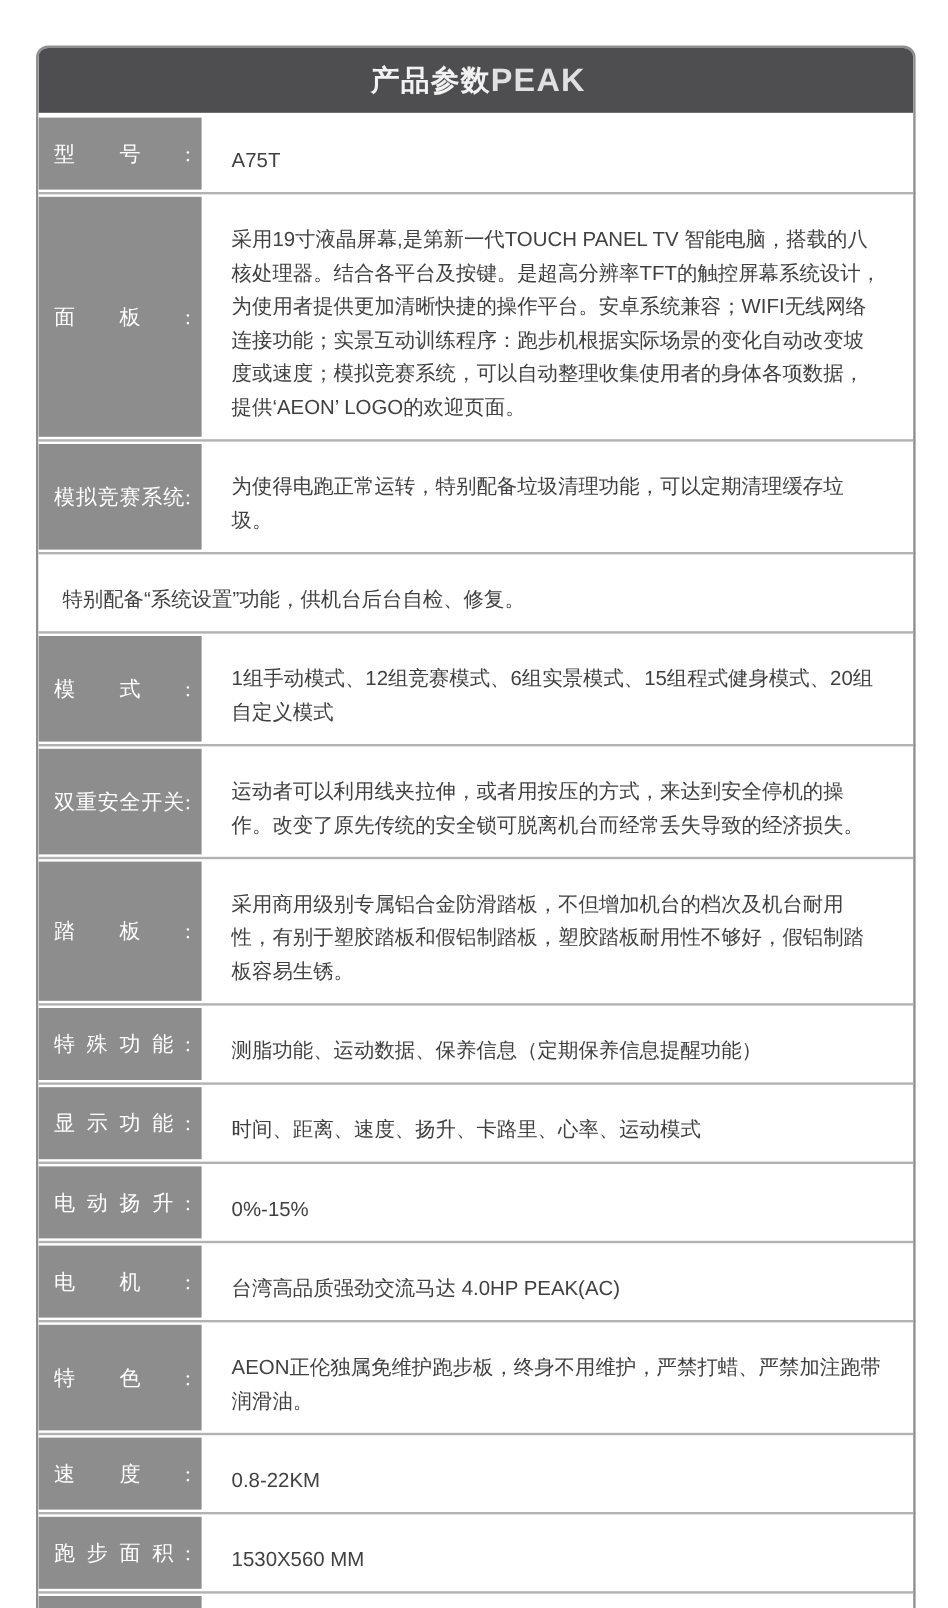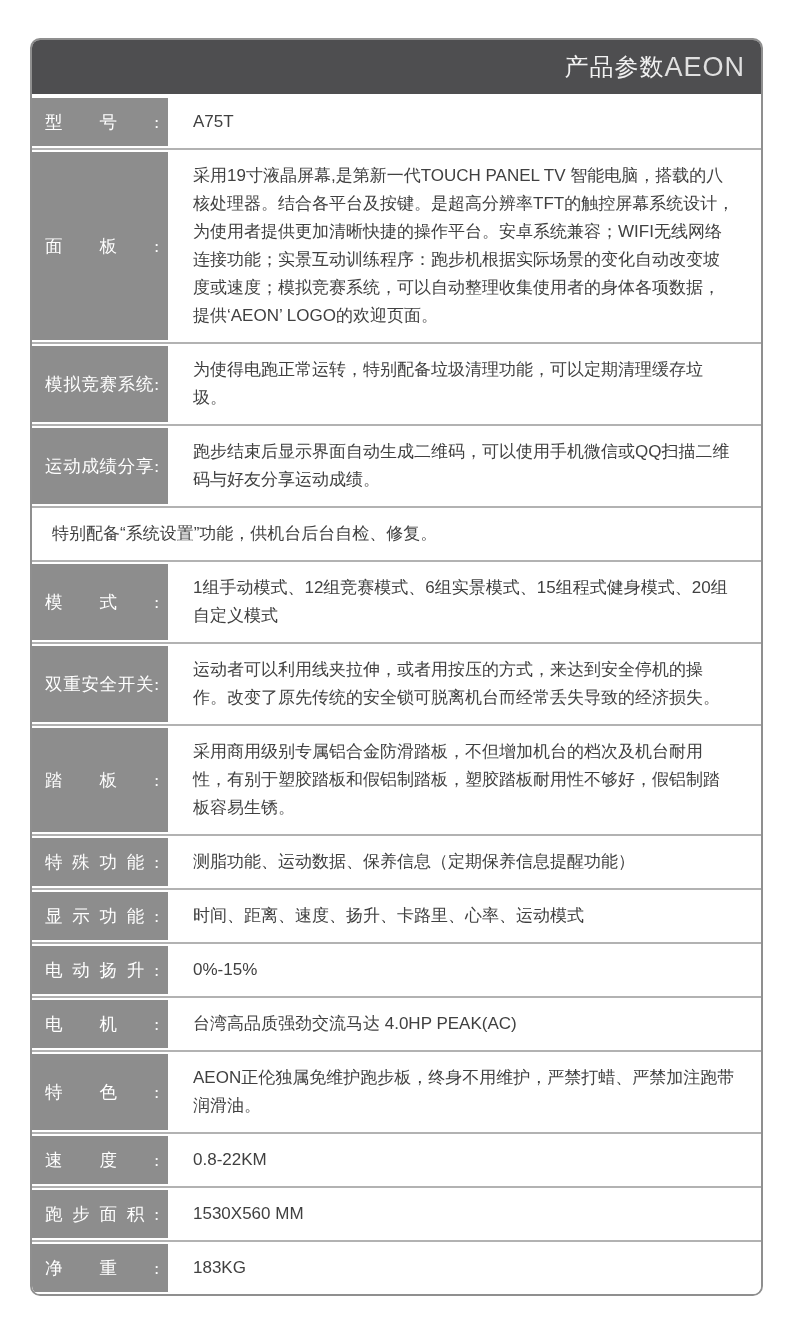--- a/index.html
+++ b/index.html
@@ -28,22 +28,23 @@
     border: 2px solid var(--border);
     border-radius: 10px;
     overflow: hidden;
     background: #ffffff;
   }
   .spec-header {
     background: var(--header-bg);
     height: 54px;
     display: flex;
     align-items: center;
-    justify-content: flex-end;
+    justify-content: center;
     padding: 0 16px 0 20px;
+    font-weight: bold;
   }
   .spec-header .title {
     color: var(--header-text);
     font-size: 24px;
     letter-spacing: 1px;
   }
   .spec-header .brand {
     color: var(--brand-text);
     font-size: 27px;
     letter-spacing: 1px;
@@ -81,29 +82,30 @@
     flex: 1 1 auto;
     display: flex;
     align-items: center;
     padding: 10px 26px 10px 20px;
     min-height: 48px;
   }
   .value-text {
     color: var(--value-text);
     font-size: 17px;
     line-height: 28px;
+    margin-top: 12px;
   }
 </style>
 </head>
 <body>
 
 <div class="spec-table">
   <div class="spec-header">
     <span class="title">产品参数</span>
-    <span class="brand">AEON</span>
+    <span class="brand">PEAK</span>
   </div>
   <div class="rows" id="rowsContainer">
   <div class="row">
     <div class="cell label">
       <span class="label-text">型号:</span>
     </div>
     <div class="cell value">
       <span class="value-text">A75T</span>
     </div>
   </div>
@@ -119,28 +121,20 @@
 
   <div class="row">
     <div class="cell label">
       <span class="label-text">模拟竞赛系统:</span>
     </div>
     <div class="cell value">
       <span class="value-text">为使得电跑正常运转，特别配备垃圾清理功能，可以定期清理缓存垃圾。</span>
     </div>
   </div>
 
-  <div class="row">
-    <div class="cell label">
-      <span class="label-text">运动成绩分享:</span>
-    </div>
-    <div class="cell value">
-      <span class="value-text">跑步结束后显示界面自动生成二维码，可以使用手机微信或QQ扫描二维码与好友分享运动成绩。</span>
-    </div>
-  </div>
 
   <div class="row">
     <div class="cell value">
       <span class="value-text">特别配备“系统设置”功能，供机台后台自检、修复。</span>
     </div>
   </div>
 
   <div class="row">
     <div class="cell label">
       <span class="label-text">模式:</span>

